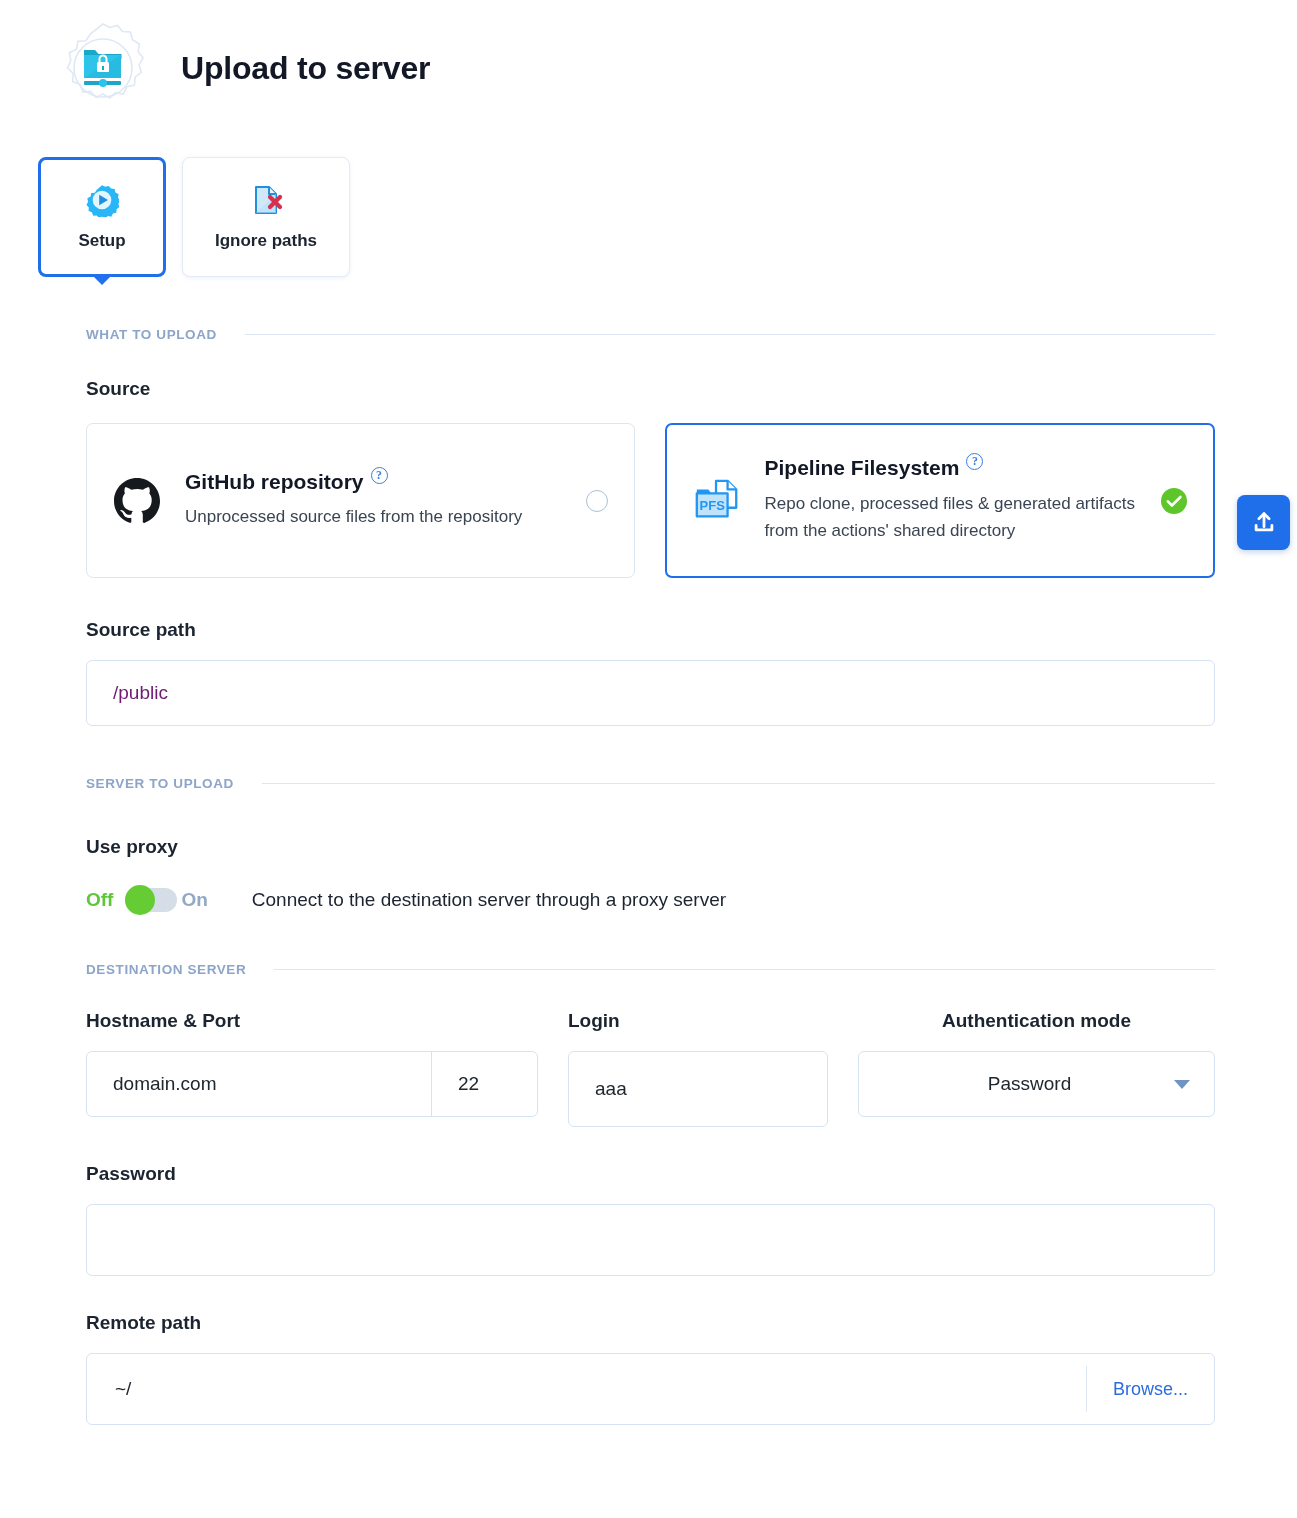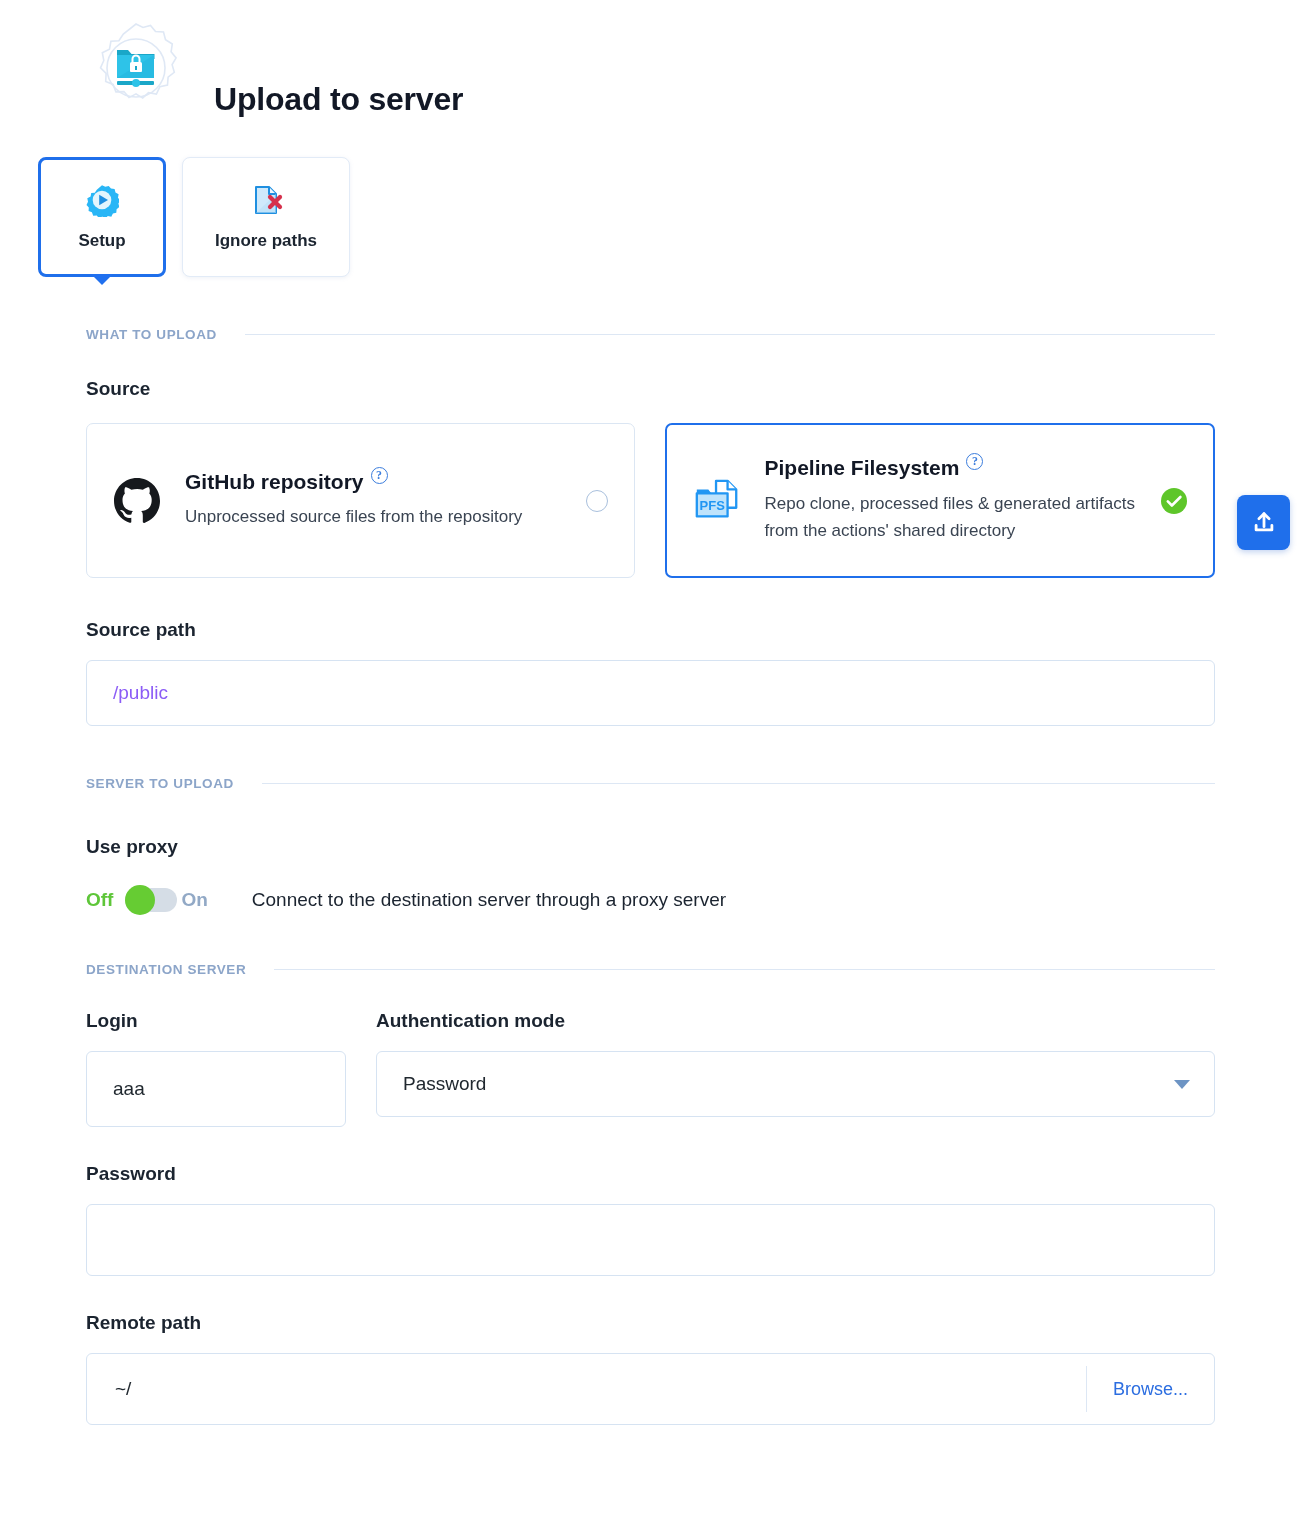--- a/index.html
+++ b/index.html
@@ -11,22 +11,22 @@
     width: 1297px; height: 1518px;
     font-family: "Liberation Sans", sans-serif;
     color: #1b2430;
     overflow: hidden;
     position: relative;
   }
 
   
   .header {
     display: flex;
-    align-items: flex-end;
-    padding: 18px 0 0 86px;
+    align-items: center;
+    padding: 18px 0 0 53px;
     height: 118px;
   }
   .app-badge {
     width: 100px; height: 100px;
     flex: 0 0 100px;
     position: relative;
   }
   .page-title {
     font-size: 32px;
     font-weight: bold;
@@ -187,21 +187,21 @@
   .input-box {
     margin: 19px 82px 0 86px;
     height: 66px;
     border: 1px solid #d6e3f2;
     border-radius: 6px;
     background: #fff;
     display: flex;
     align-items: center;
     padding: 0 26px;
     font-size: 19px;
-    color: #8b5cf6;
+    color: #701a75;
     cursor: text;
   }
   .input-box.tall { height: 72px; }
 
   
   .toggle-row {
     display: flex;
     align-items: center;
     padding-left: 86px;
     margin-top: 30px;
@@ -241,21 +241,21 @@
 
   
   .dest-grid {
     display: flex;
     padding: 0 82px 0 86px;
     margin-top: 33px;
     gap: 30px;
   }
   .col-host { flex: 0 0 452px; }
   .col-login { flex: 0 0 260px; }
-  .col-auth  { flex: 1; }
+  .col-auth  { flex: 1; text-align: center; }
   .col-lab {
     font-size: 19px;
     font-weight: bold;
     color: #1b2430;
   }
   .host-wrap {
     margin-top: 19px;
     height: 66px;
     border: 1px solid #d6e3f2;
     border-radius: 6px;
@@ -472,20 +472,31 @@
   <div class="tg-on">On</div>
   <div class="tg-desc">Connect to the destination server through a proxy server</div>
 </div>
 
 <div class="section-head">
   <div class="txt">DESTINATION SERVER</div>
   <div class="rule"></div>
 </div>
 
 <div class="dest-grid">
+  <div class="col-host">
+    <div class="col-lab">Hostname &amp; Port</div>
+    <div class="host-wrap">
+      <div class="host-name">
+        <span>domain.com</span>
+      </div>
+      <div class="host-port">
+        <span>22</span>
+      </div>
+    </div>
+  </div>
 
   <div class="col-login">
     <div class="col-lab">Login</div>
     <div class="plain-input">
       <span>aaa</span>
     </div>
   </div>
 
   <div class="col-auth">
     <div class="col-lab">Authentication mode</div>

